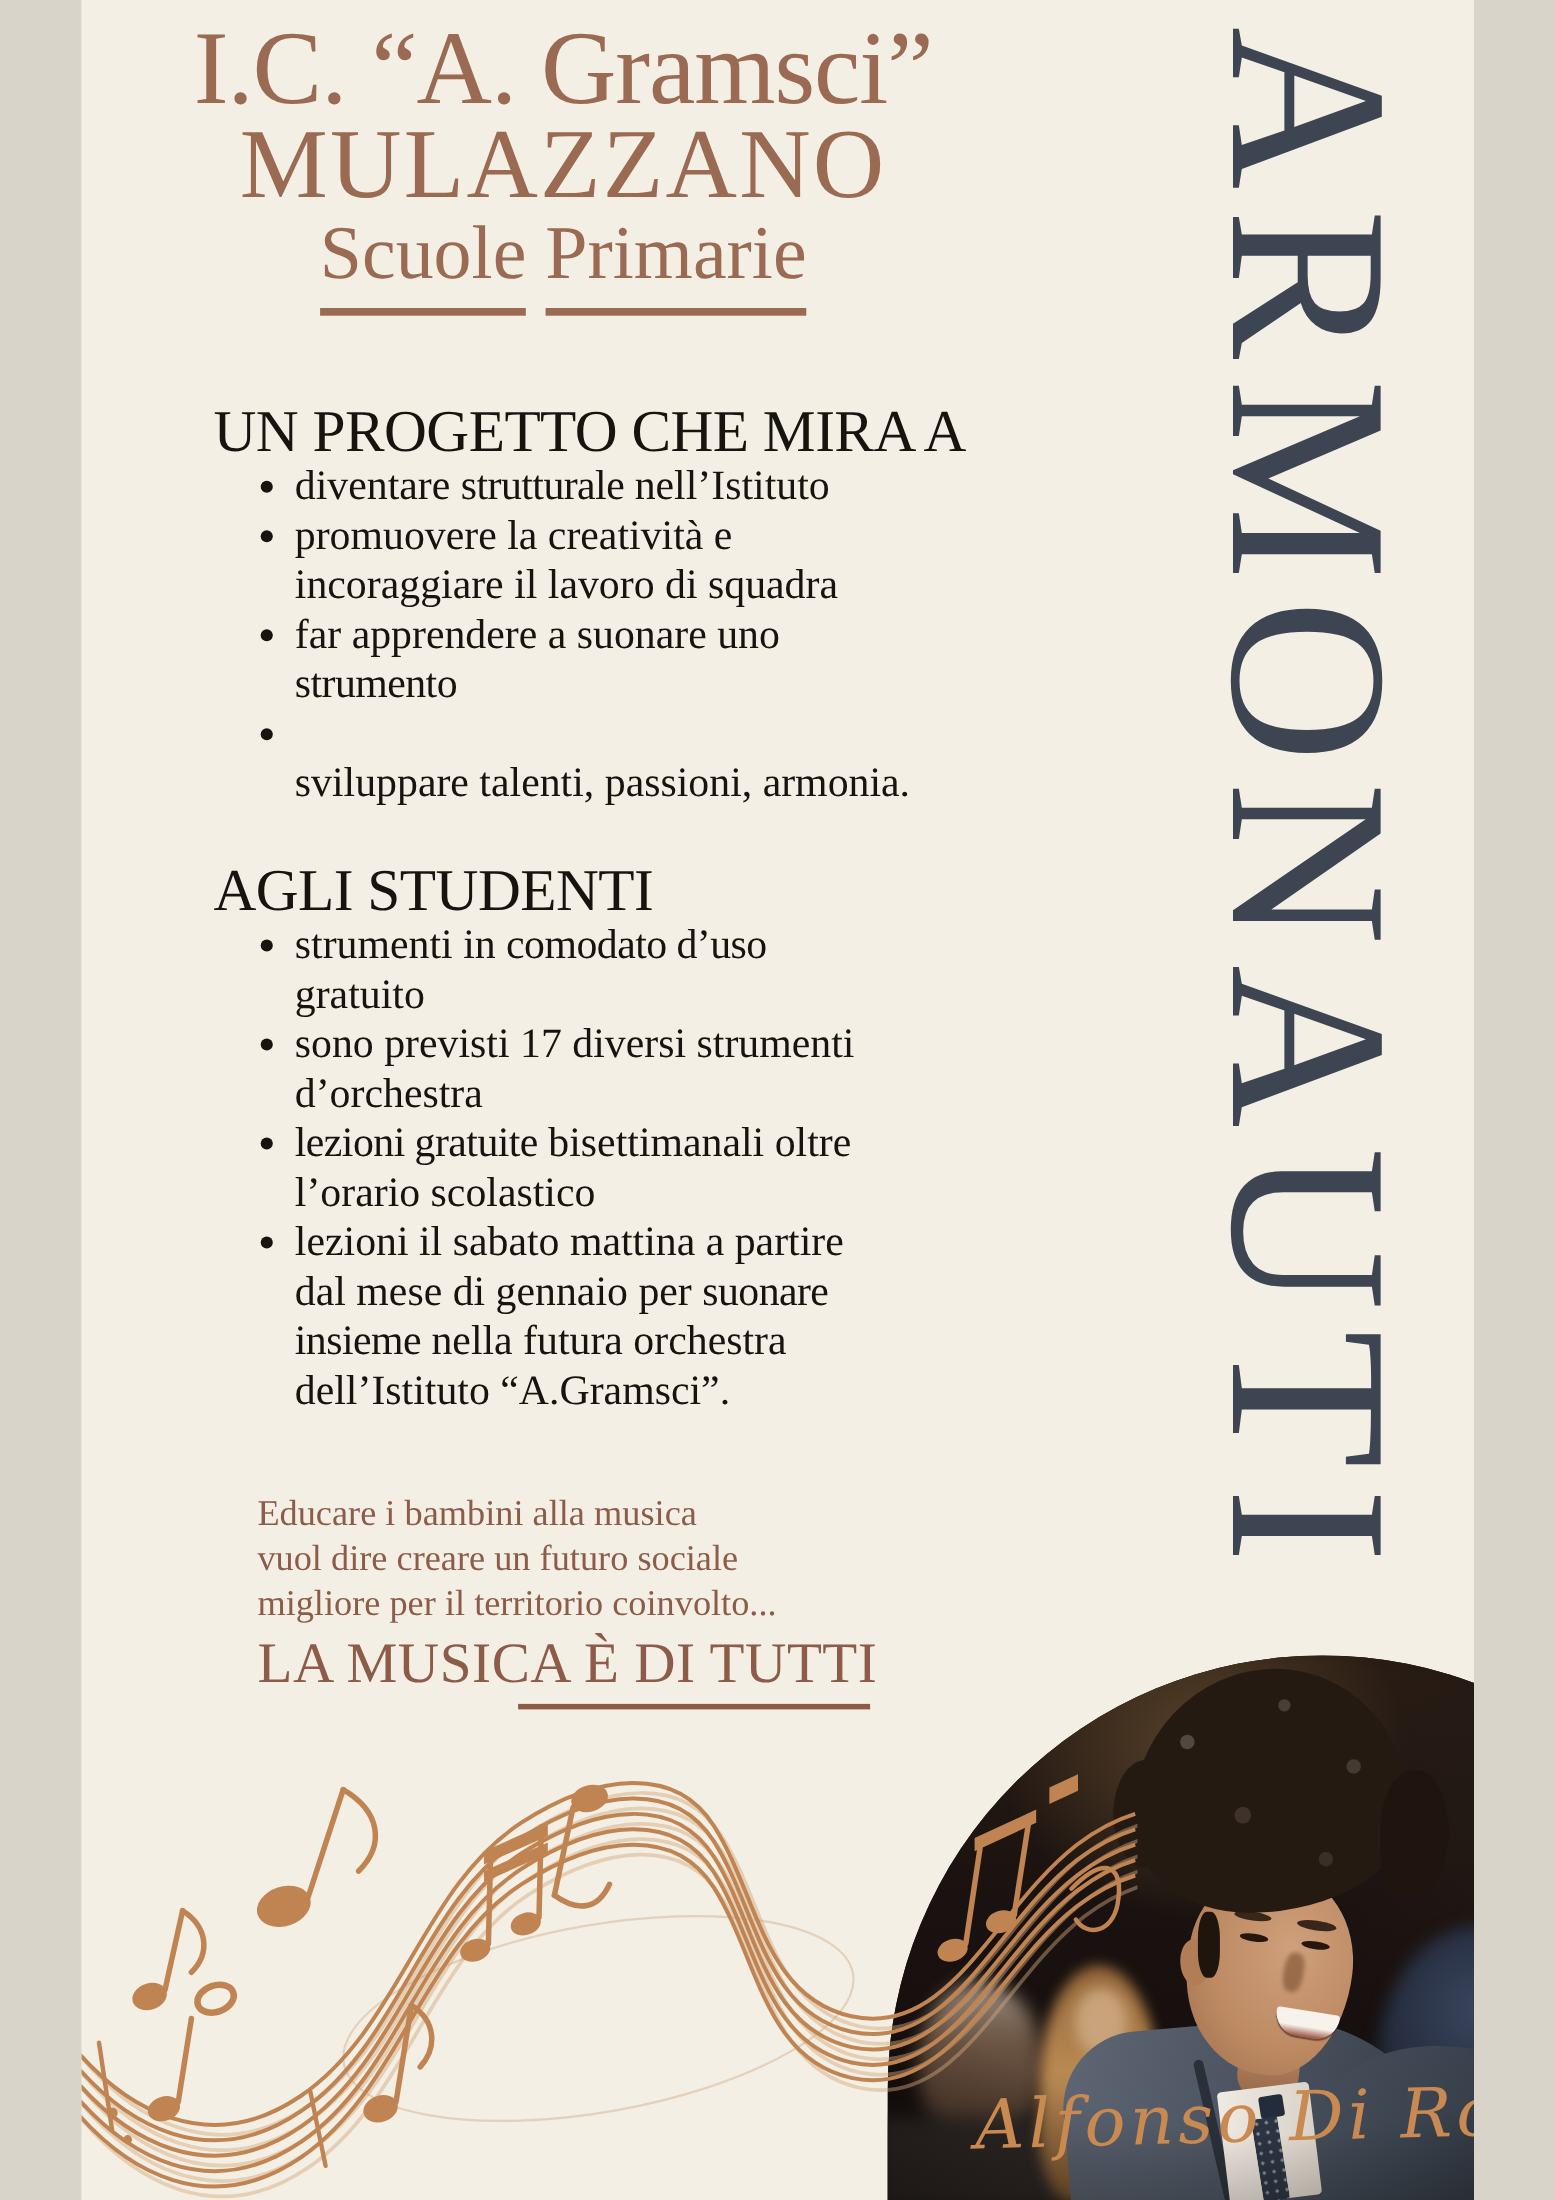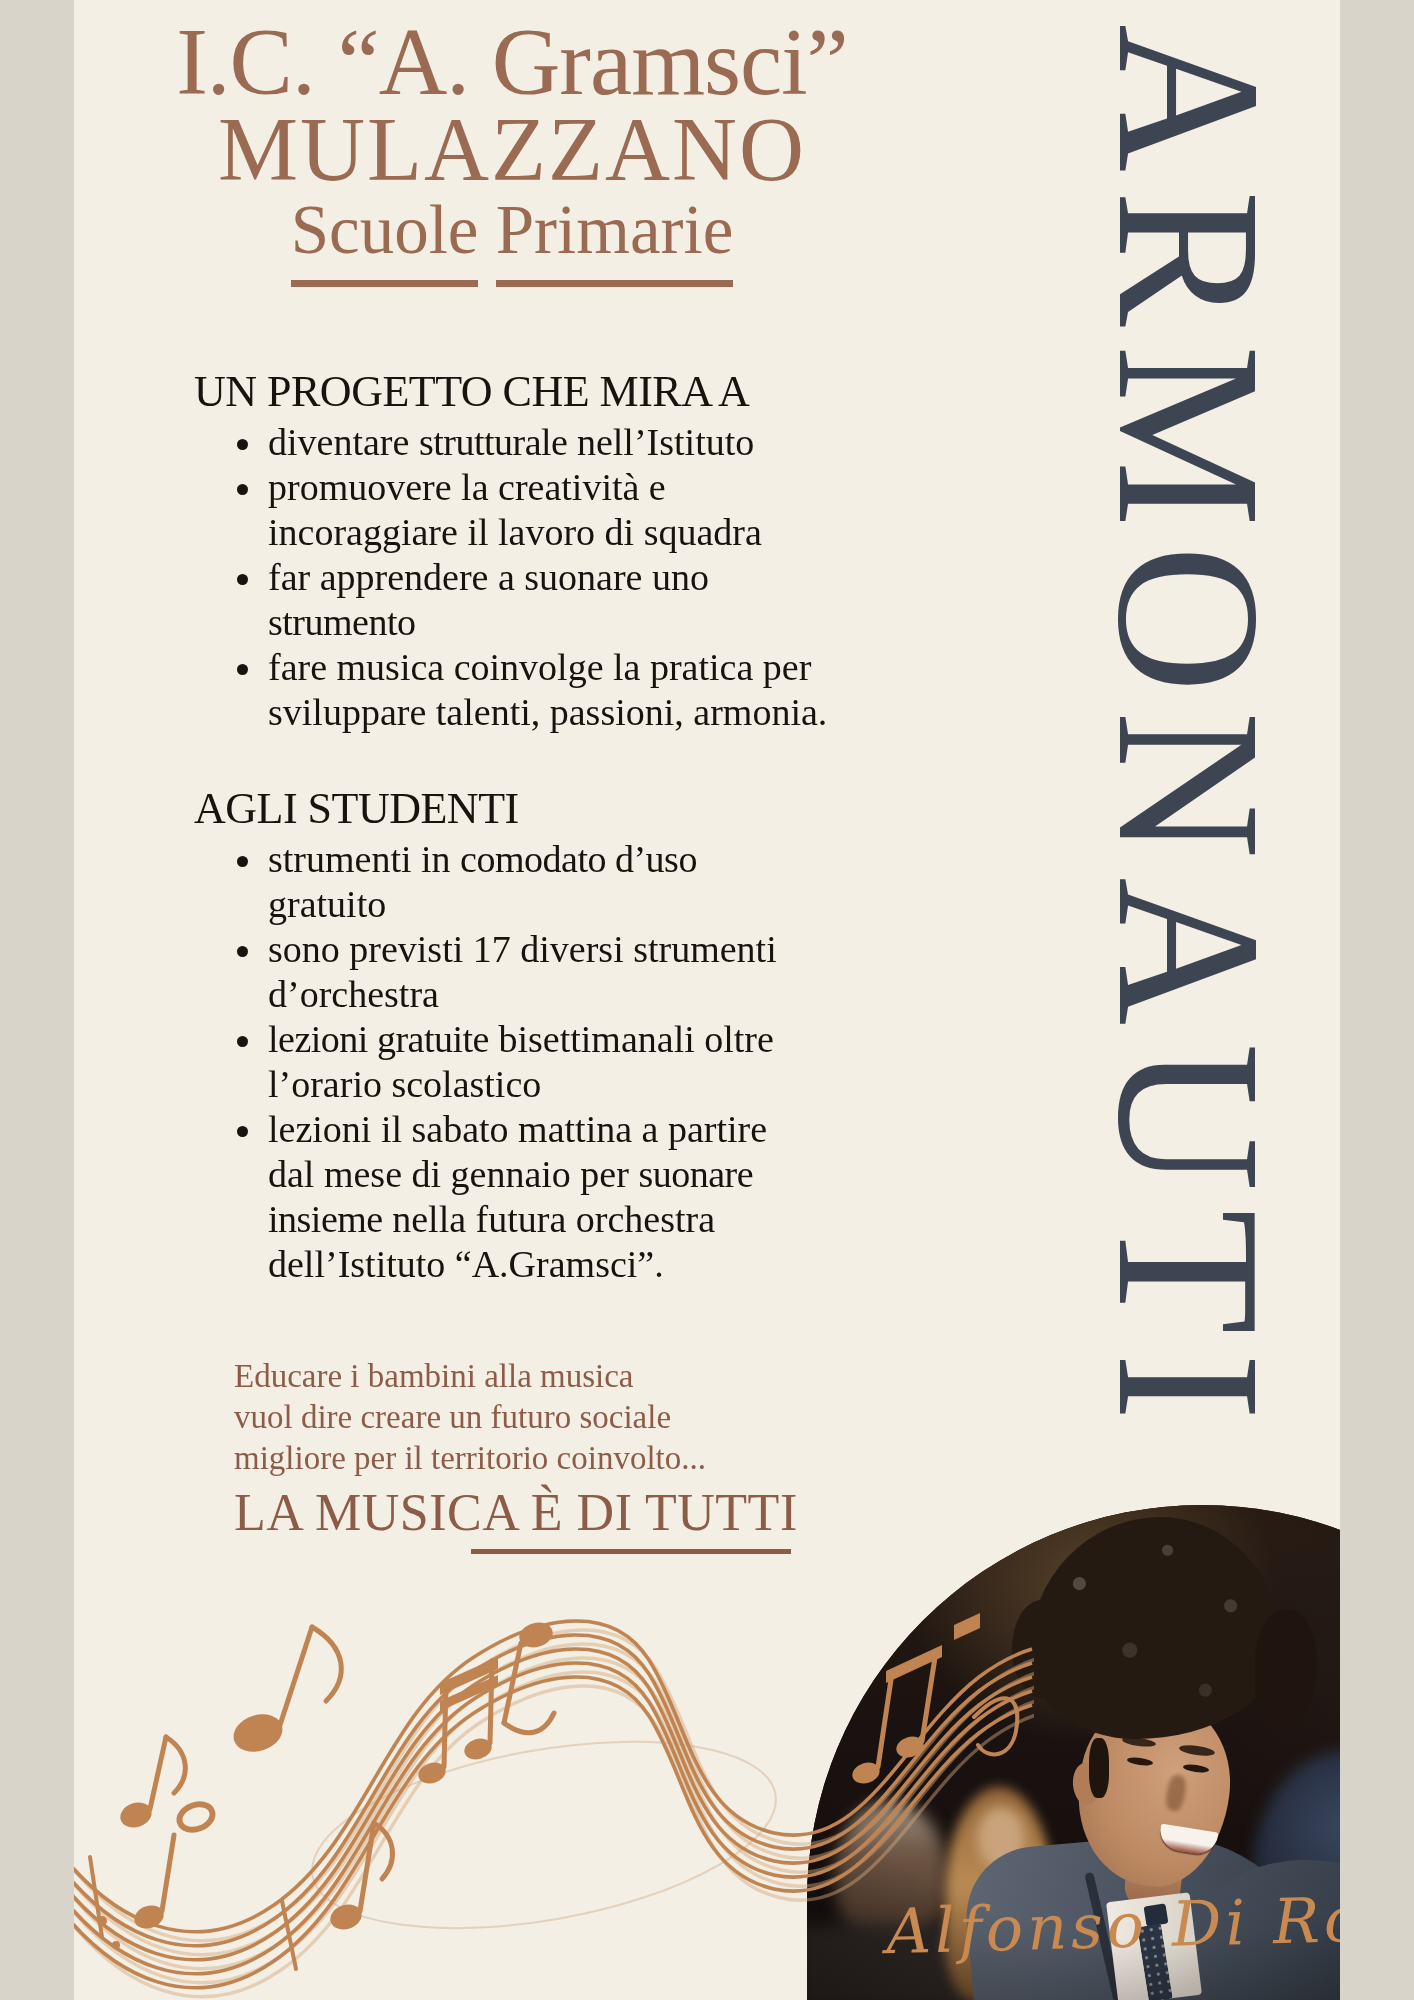--- a/index.html
+++ b/index.html
@@ -16,21 +16,21 @@
   .h-line3 span{border-bottom:7px solid #9a6a52;padding-bottom:12px;}
   
   .vtitle{
     position:absolute;top:24px;right:54px;height:1480px;
     writing-mode:vertical-rl;text-orientation:mixed;
     font-size:205px;line-height:0.95;letter-spacing:18px;
     color:#3d4452;white-space:nowrap;
   }
   
   .content{position:absolute;left:120px;top:368px;width:700px;font-size:38px;line-height:45px;}
-  .sec-h{margin:0;font-size:44px;line-height:48px;font-weight:normal;letter-spacing:-0.5px;}
+  .sec-h{margin:0;font-size:54px;line-height:48px;font-weight:normal;letter-spacing:-0.5px;}
   .blist{margin:4px 0 0 0;padding-left:72px;}
   .blist li{padding-left:2px;}
   .content section + section{margin-top:50px;}
   .b{font-weight:normal;letter-spacing:-0.5px;}
   
   .quote{position:absolute;left:160px;top:1356px;width:600px;text-align:left;color:#8d5c49;}
   .q-lines{font-size:33px;line-height:41px;}
   .q-big{font-size:52px;line-height:52px;margin-top:8px;letter-spacing:0.5px;}
   .q-underline{position:absolute;left:397px;top:1549px;width:320px;height:5px;background:#8d5c49;}
   
@@ -114,21 +114,21 @@
 
   <div class="vtitle">ARMONAUTI</div>
 
   <main class="content">
     <section>
       <h2 class="sec-h">UN PROGETTO CHE MIRA A</h2>
       <ul class="blist">
           <li><span>diventare </span><span class="b">strutturale</span><span> nell’Istituto</span></li>
           <li><span>promuovere la creatività e</span><br><span>incoraggiare il lavoro di squadra</span></li>
           <li><span>far apprendere a suonare uno</span><br><span class="b">strumento</span></li>
-          <li><span>fare musica coinvolge la pratica per</span><br><span>sviluppare talenti, passioni, armonia.</span></li>
+          <li><br><span>sviluppare talenti, passioni, armonia.</span></li>
         </ul>
     </section>
     <section>
       <h2 class="sec-h">AGLI STUDENTI</h2>
       <ul class="blist">
           <li><span>strumenti in </span><span class="b">comodato d’uso</span><br><span>gratuito</span></li>
           <li><span>sono previsti 17 diversi strumenti</span><br><span>d’orchestra</span></li>
           <li><span class="b">lezioni gratuite</span><span> bisettimanali oltre</span><br><span>l’orario scolastico</span></li>
           <li><span>lezioni il sabato mattina a partire</span><br><span>dal mese di gennaio per </span><span class="b">suonare</span><br><span class="b">insieme</span><span> nella futura orchestra</span><br><span>dell’Istituto “A.Gramsci”.</span></li>
         </ul>

